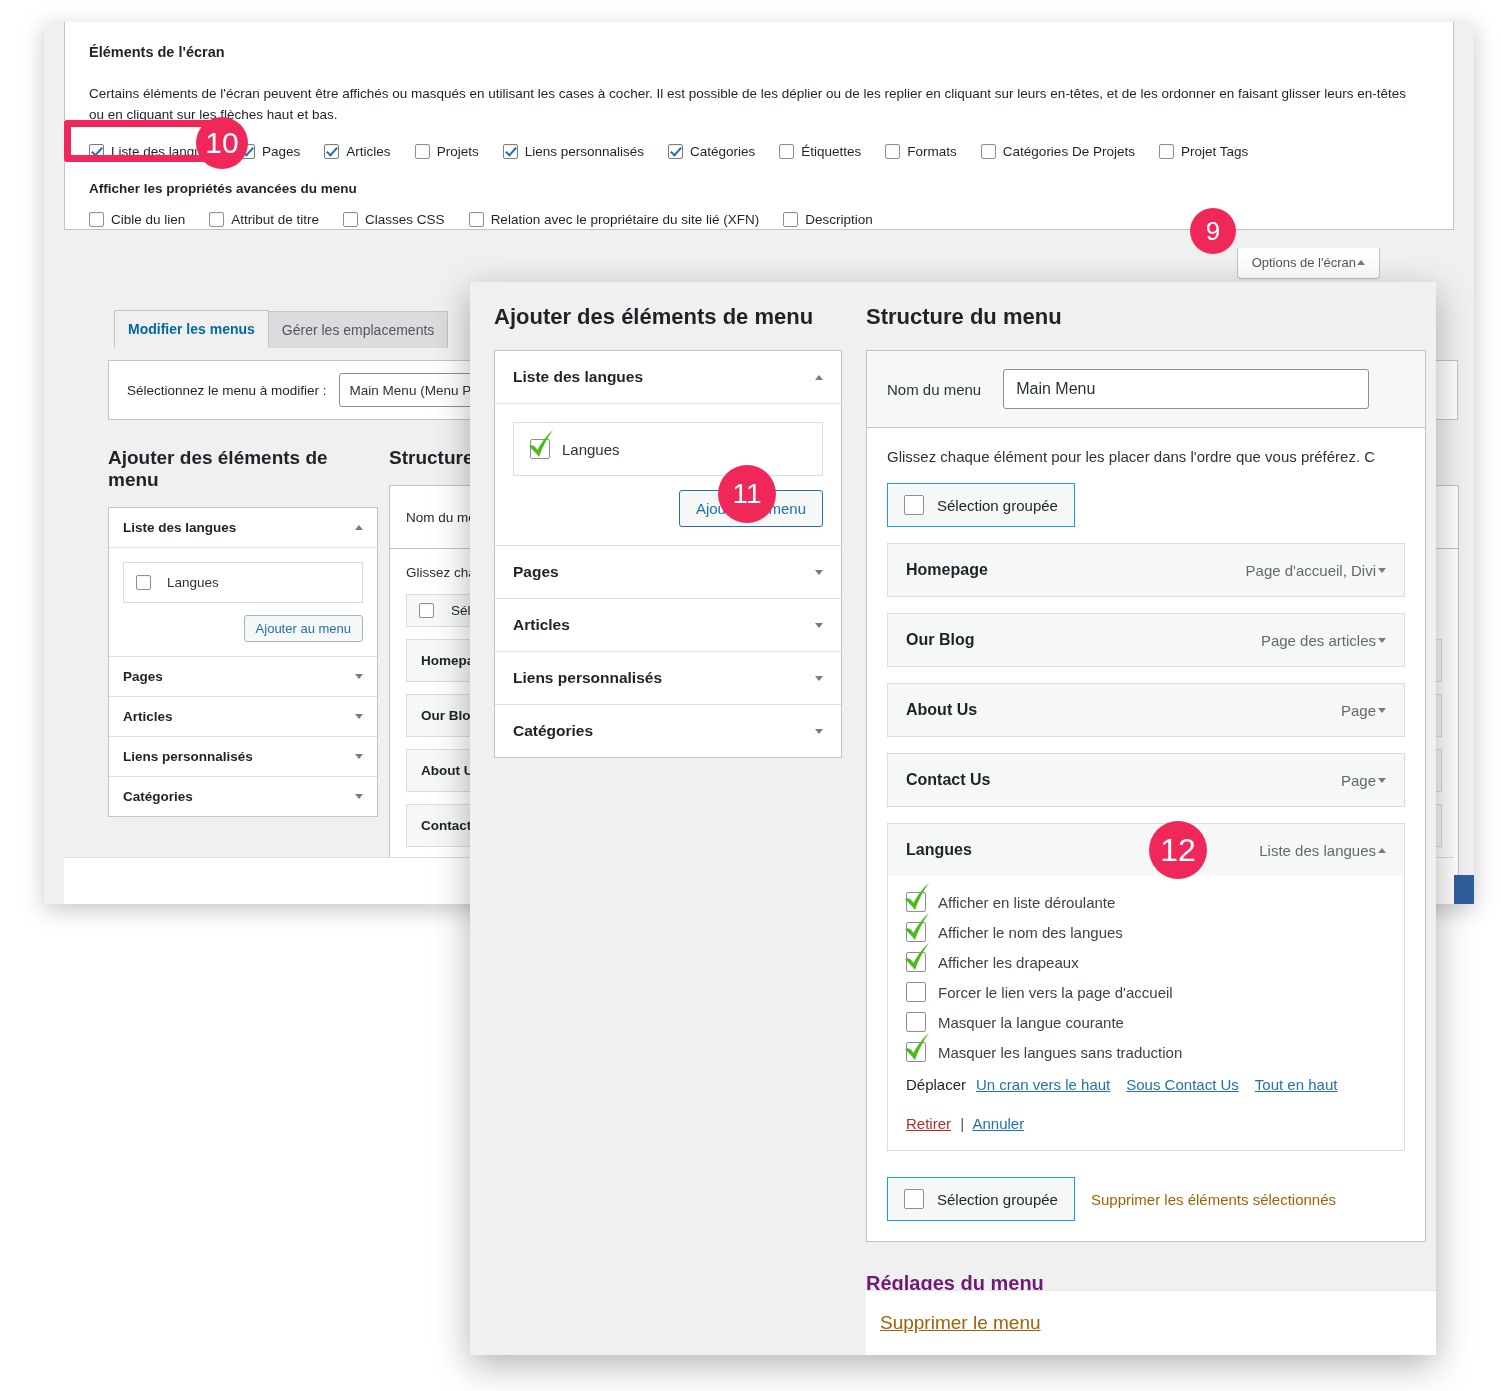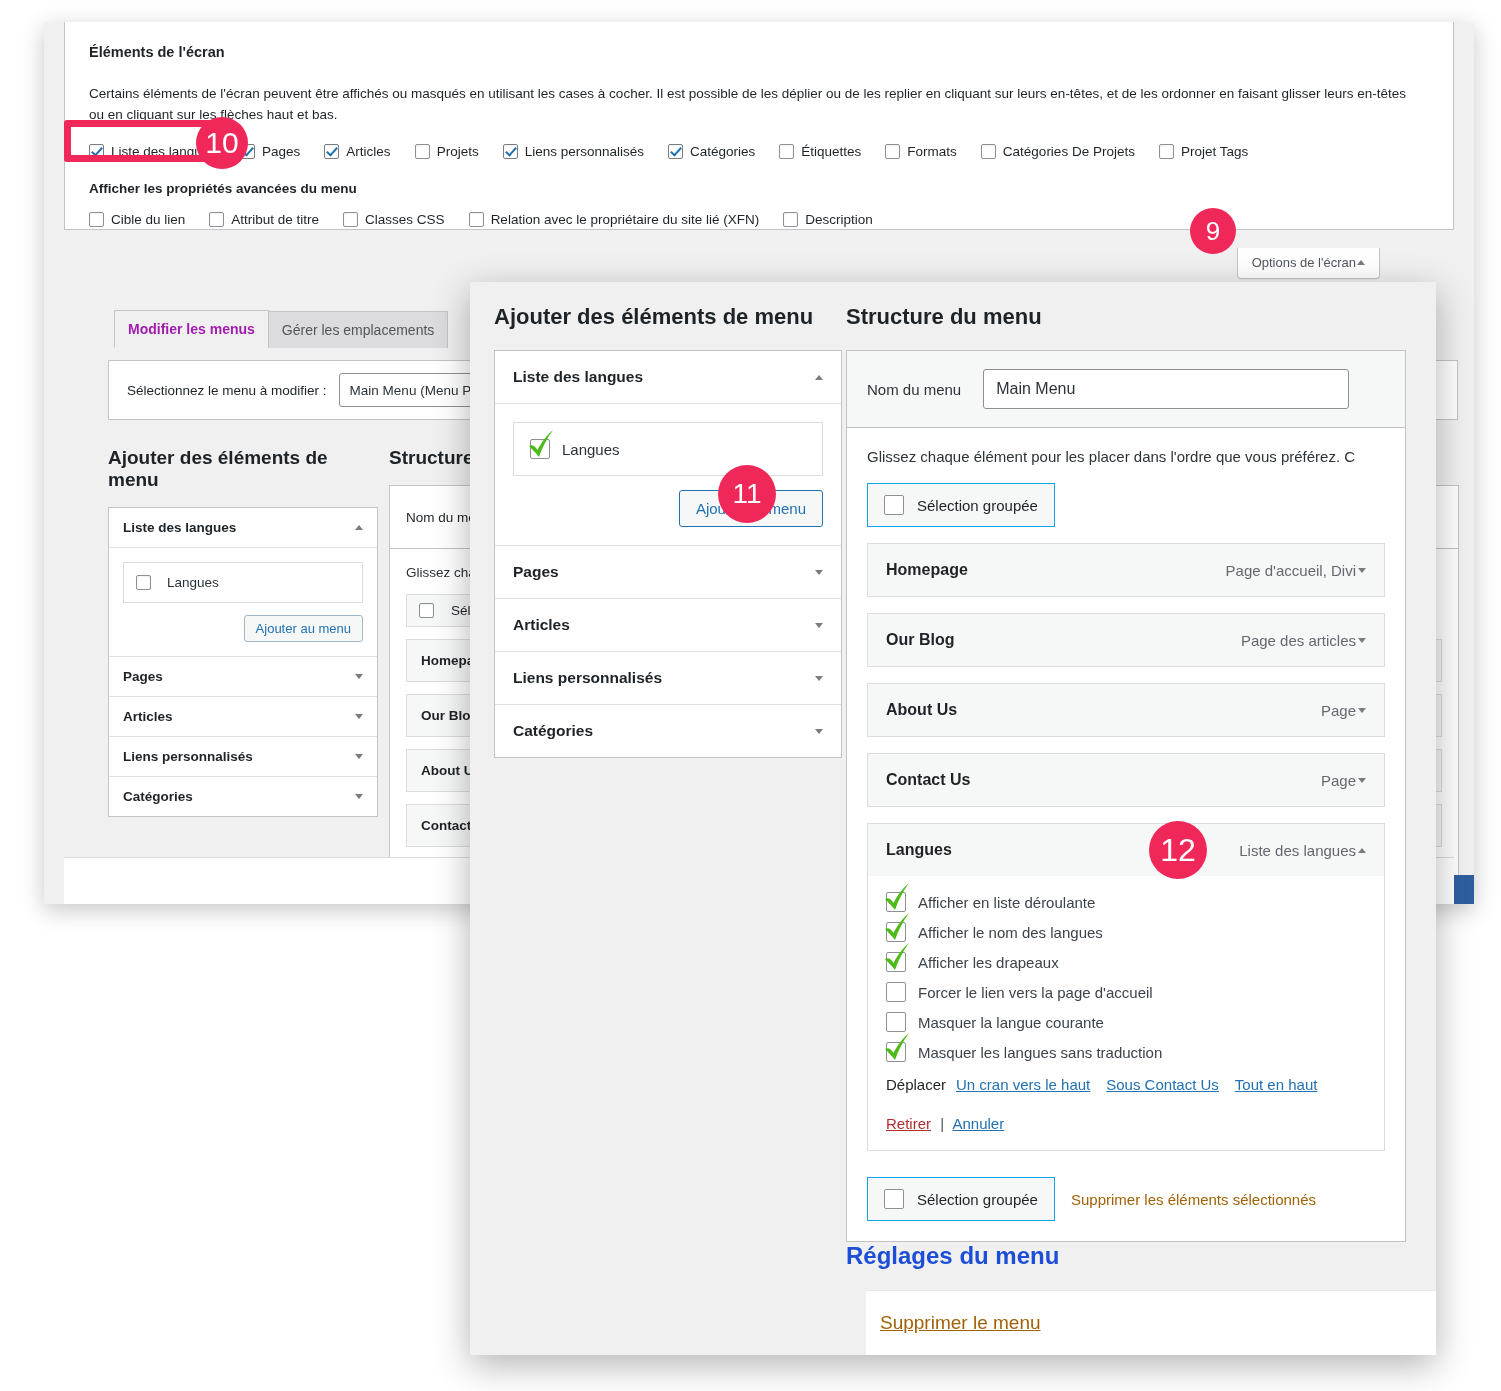--- a/index.html
+++ b/index.html
@@ -58,21 +58,21 @@
   .live-btn{
     border:1px solid #9fb7cc;background:#fff;color:#2271b1;font-size:12.5px;
     padding:4px 9px;border-radius:2px;font-weight:bold;
   }
   
   #menus-tabs{position:absolute;left:70px;top:288px;display:flex;align-items:flex-end;}
   .nav-tab{
     border:1px solid #c3c4c7;border-bottom:none;background:#dcdcde;color:#50575e;
     font-size:14px;padding:10px 13px;margin-right:-1px;
   }
-  .nav-tab.active{background:#f0f0f1;color:#a21caf;font-weight:bold;border-bottom:1px solid #f0f0f1;}
+  .nav-tab.active{background:#f0f0f1;color:#0369a1;font-weight:bold;border-bottom:1px solid #f0f0f1;}
   
   #select-bar{
     position:absolute;left:64px;top:338px;width:1350px;height:60px;
     background:#fff;border:1px solid #c3c4c7;box-sizing:border-box;
     display:flex;align-items:center;padding:0 18px;gap:12px;
   }
   #select-bar .lbl{font-size:13.5px;color:#1d2327;}
   .select-box{
     border:1px solid #8c8f94;border-radius:3px;background:#fff;height:32px;
     min-width:330px;display:flex;align-items:center;padding:0 10px;font-size:13.5px;color:#2c3338;
@@ -134,21 +134,21 @@
   #badge-11{left:718px;top:465px;width:58px;height:58px;font-size:28px;}
   #badge-12{left:1149px;top:821px;width:58px;height:58px;font-size:32px;}
 
   
   #fg-window{
     left:470px;top:282px;width:966px;height:1073px;
     background:#f0f0f1;box-shadow:0 10px 34px rgba(0,0,0,.30);
     z-index:30;overflow:hidden;
   }
   #fg-left{position:absolute;left:24px;top:22px;width:348px;}
-  #fg-right{position:absolute;left:376px;top:22px;width:560px;}
+  #fg-right{position:absolute;left:396px;top:22px;width:560px;}
   .fg-title{font-size:22px;font-weight:bold;color:#1d2327;margin-bottom:20px;}
   .fg-acc{background:#fff;border:1px solid #c3c4c7;}
   .fg-acc-head{
     display:flex;align-items:center;justify-content:space-between;
     padding:17px 18px;font-size:15.5px;font-weight:bold;color:#1d2327;
     border-bottom:1px solid #e0e0e1;
   }
   .fg-acc-body{padding:18px;border-bottom:1px solid #e0e0e1;}
   .fg-listbox{border:1px solid #dcdcde;padding:16px 16px;background:#fff;position:relative;}
   .fg-lang-row{display:flex;align-items:center;gap:12px;font-size:15px;color:#2c3338;position:relative;}
@@ -190,21 +190,21 @@
   .opt-row{display:flex;align-items:center;gap:12px;margin-bottom:10px;position:relative;}
   .opt-row .lbl{font-size:15px;color:#3c434a;}
   .move-row{font-size:15px;color:#1d2327;margin-top:14px;display:flex;align-items:center;gap:0;flex-wrap:wrap;}
   .move-row .mv-lbl{margin-right:10px;}
   .lnk{color:#2271b1;text-decoration:underline;margin-right:16px;}
   .rm-row{margin-top:22px;font-size:15px;}
   .rm-row a.rm{color:#b32d2e;text-decoration:underline;}
   .rm-row .sep{color:#50575e;margin:0 5px;}
   .fg-bottom-bulk{display:flex;align-items:center;gap:16px;margin-top:26px;}
   .disabled-link{color:#a16207;font-size:15px;}
-  .fg-settings-title{font-size:24px;font-weight:bold;color:#1d4ed8;}
+  .fg-settings-title{font-size:20px;font-weight:bold;color:#701a75;margin-top:30px;}
   #fg-footer{
     position:absolute;left:396px;bottom:0;width:570px;height:64px;background:#fff;
     border-top:1px solid #e6e6e6;display:flex;align-items:center;padding-left:14px;
   }
   #fg-footer a{color:#a16207;text-decoration:underline;font-size:19px;}
 </style>
 </head>
 <body>
 
 <div class="abs" id="bg-window">

